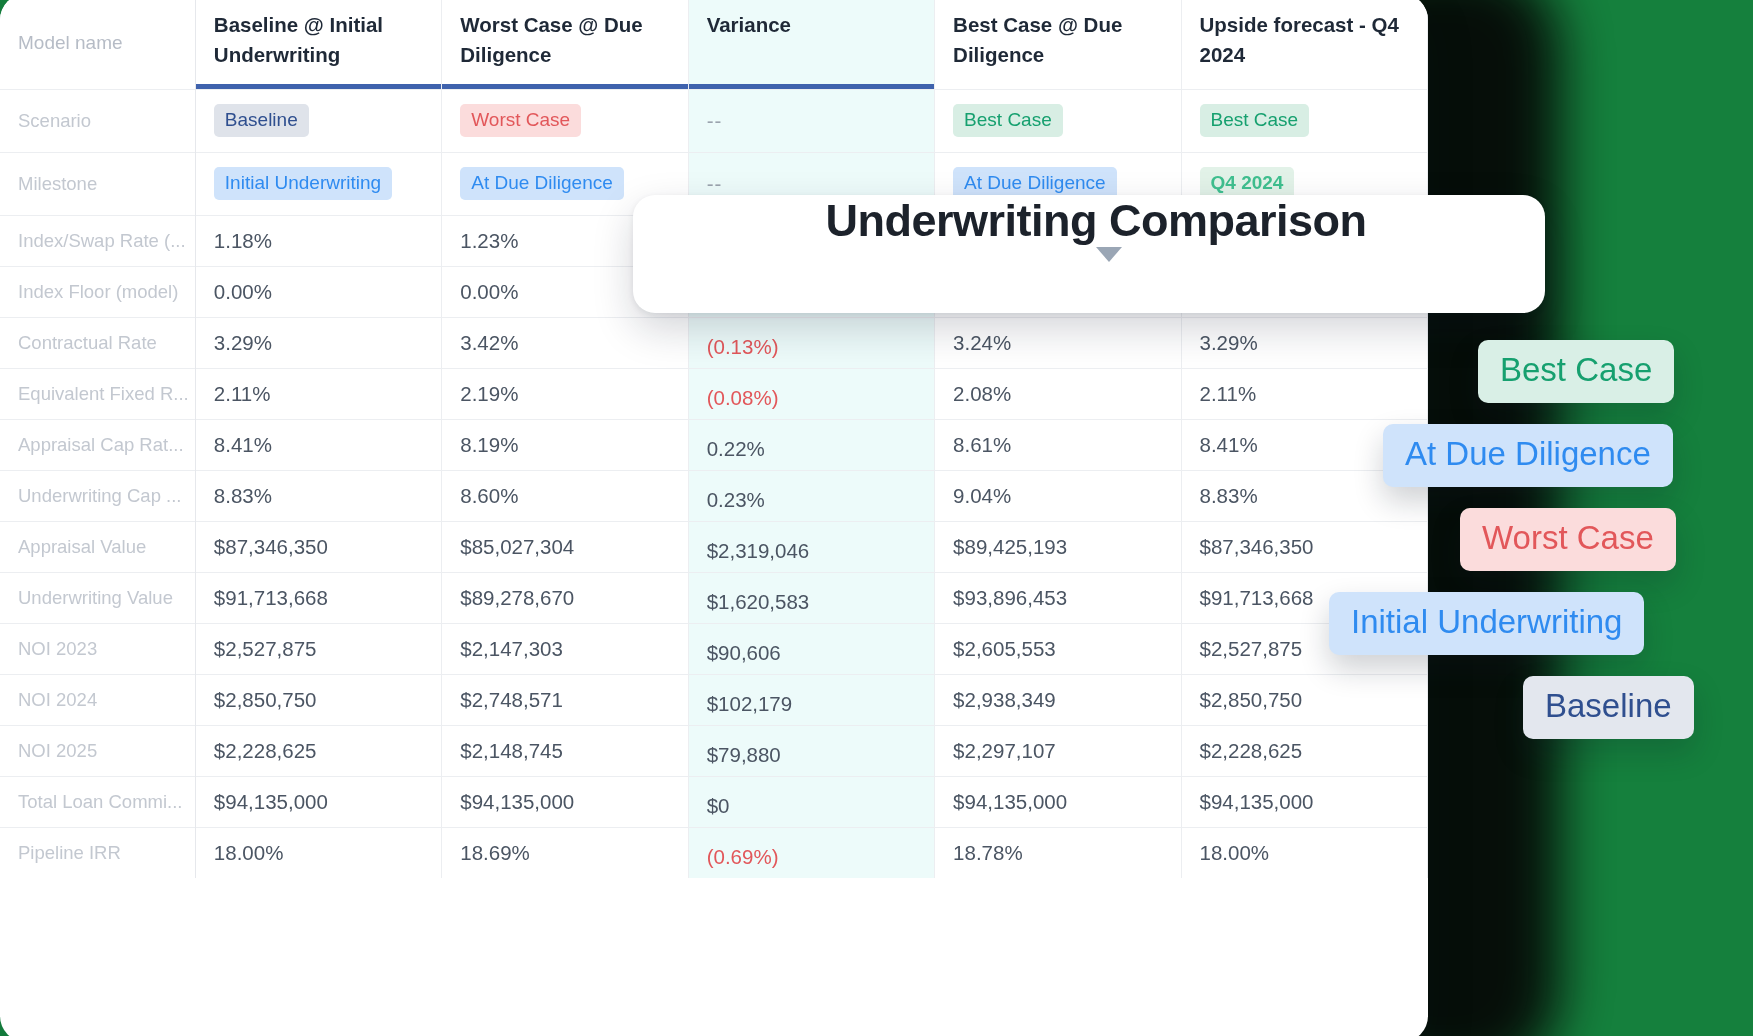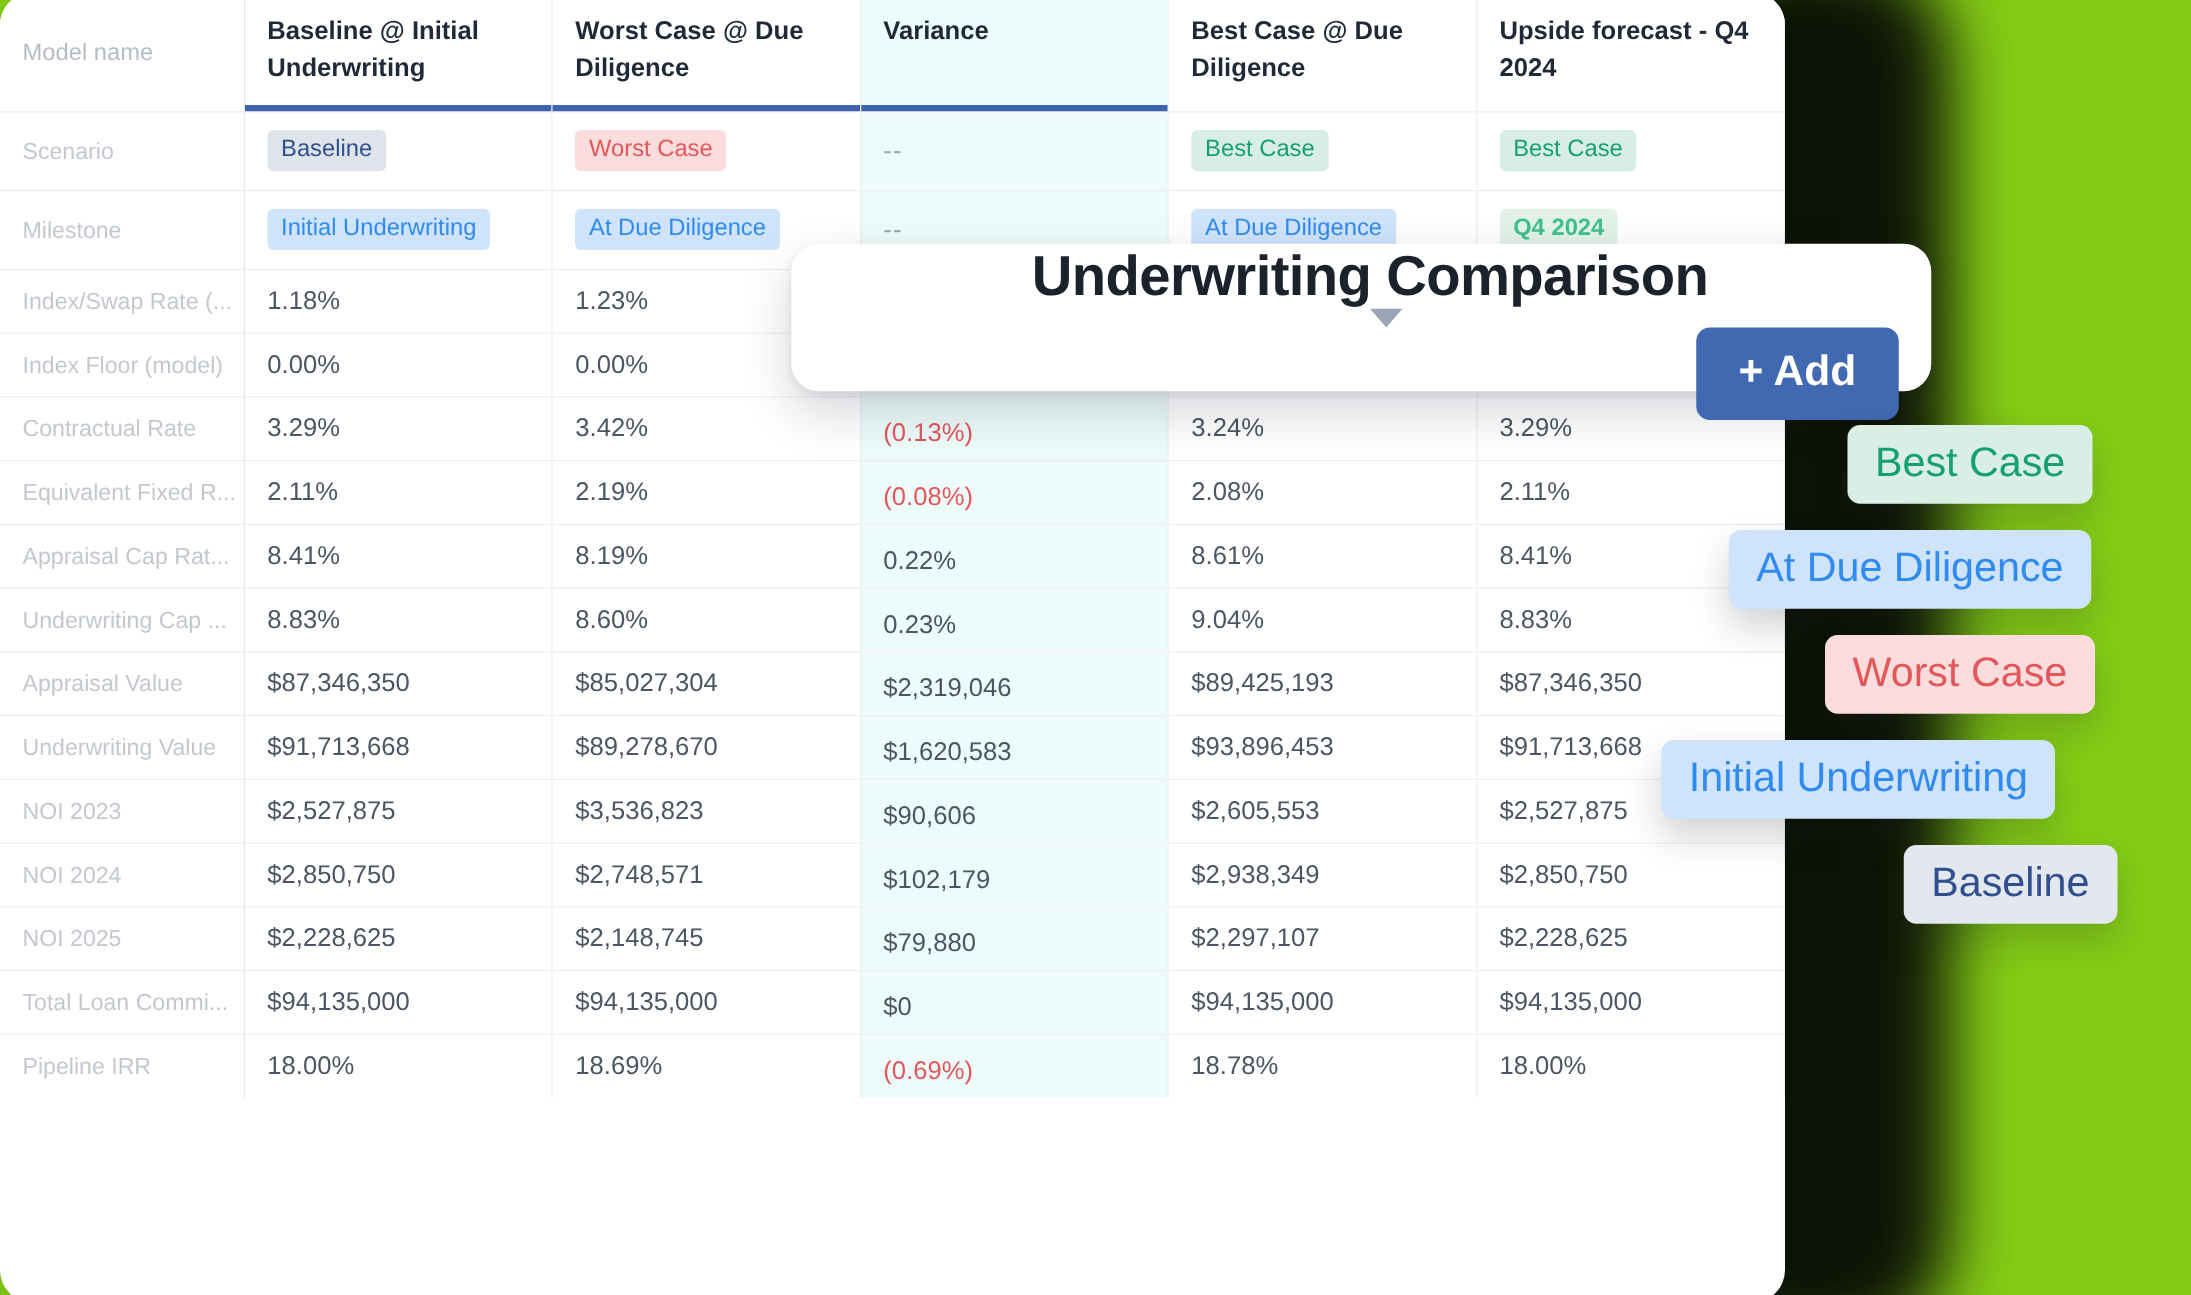--- a/index.html
+++ b/index.html
@@ -2,21 +2,21 @@
 <html><head>
 <meta charset="utf-8">
 <style>
   * { box-sizing: border-box; margin: 0; padding: 0; }
   html, body {
     width: 1753px; height: 1036px;
     background: #ffffff;
     font-family: "Liberation Sans", sans-serif;
     overflow: hidden;
   }
-  #stage { position: relative; width: 1753px; height: 1036px; background: #84cc16; }
+  #stage { position: relative; width: 1753px; height: 1036px; background: #15803d; }
 
   
   .backdrop-shadow {
     position: absolute;
     left: 1330px; top: -40px;
     width: 230px; height: 1120px;
     background: #050505;
     border-radius: 90px;
     filter: blur(26px);
     opacity: .92;
@@ -274,21 +274,21 @@
             <td class="rowlabel">Underwriting Value</td>
             <td>$91,713,668</td>
             <td>$89,278,670</td>
             <td class="variance">$1,620,583</td>
             <td>$93,896,453</td>
             <td>$91,713,668</td>
           </tr>
           <tr>
             <td class="rowlabel">NOI 2023</td>
             <td>$2,527,875</td>
-            <td>$3,536,823</td>
+            <td>$2,147,303</td>
             <td class="variance">$90,606</td>
             <td>$2,605,553</td>
             <td>$2,527,875</td>
           </tr>
           <tr>
             <td class="rowlabel">NOI 2024</td>
             <td>$2,850,750</td>
             <td>$2,748,571</td>
             <td class="variance">$102,179</td>
             <td>$2,938,349</td>
@@ -318,21 +318,20 @@
             <td>18.78%</td>
             <td>18.00%</td>
           </tr>
         </tbody>
     </table>
   </div>
 
   <div class="toolbar">
     <span class="toolbar-title">Underwriting Comparison</span>
     <span class="caret"></span>
-    <button class="add-button">+ Add</button>
   </div>
 
   <div class="float-chip fc-best">Best Case</div>
   <div class="float-chip fc-milestone">At Due Diligence</div>
   <div class="float-chip fc-worst">Worst Case</div>
   <div class="float-chip fc-initial">Initial Underwriting</div>
   <div class="float-chip fc-baseline">Baseline</div>
 
 </div>
 

